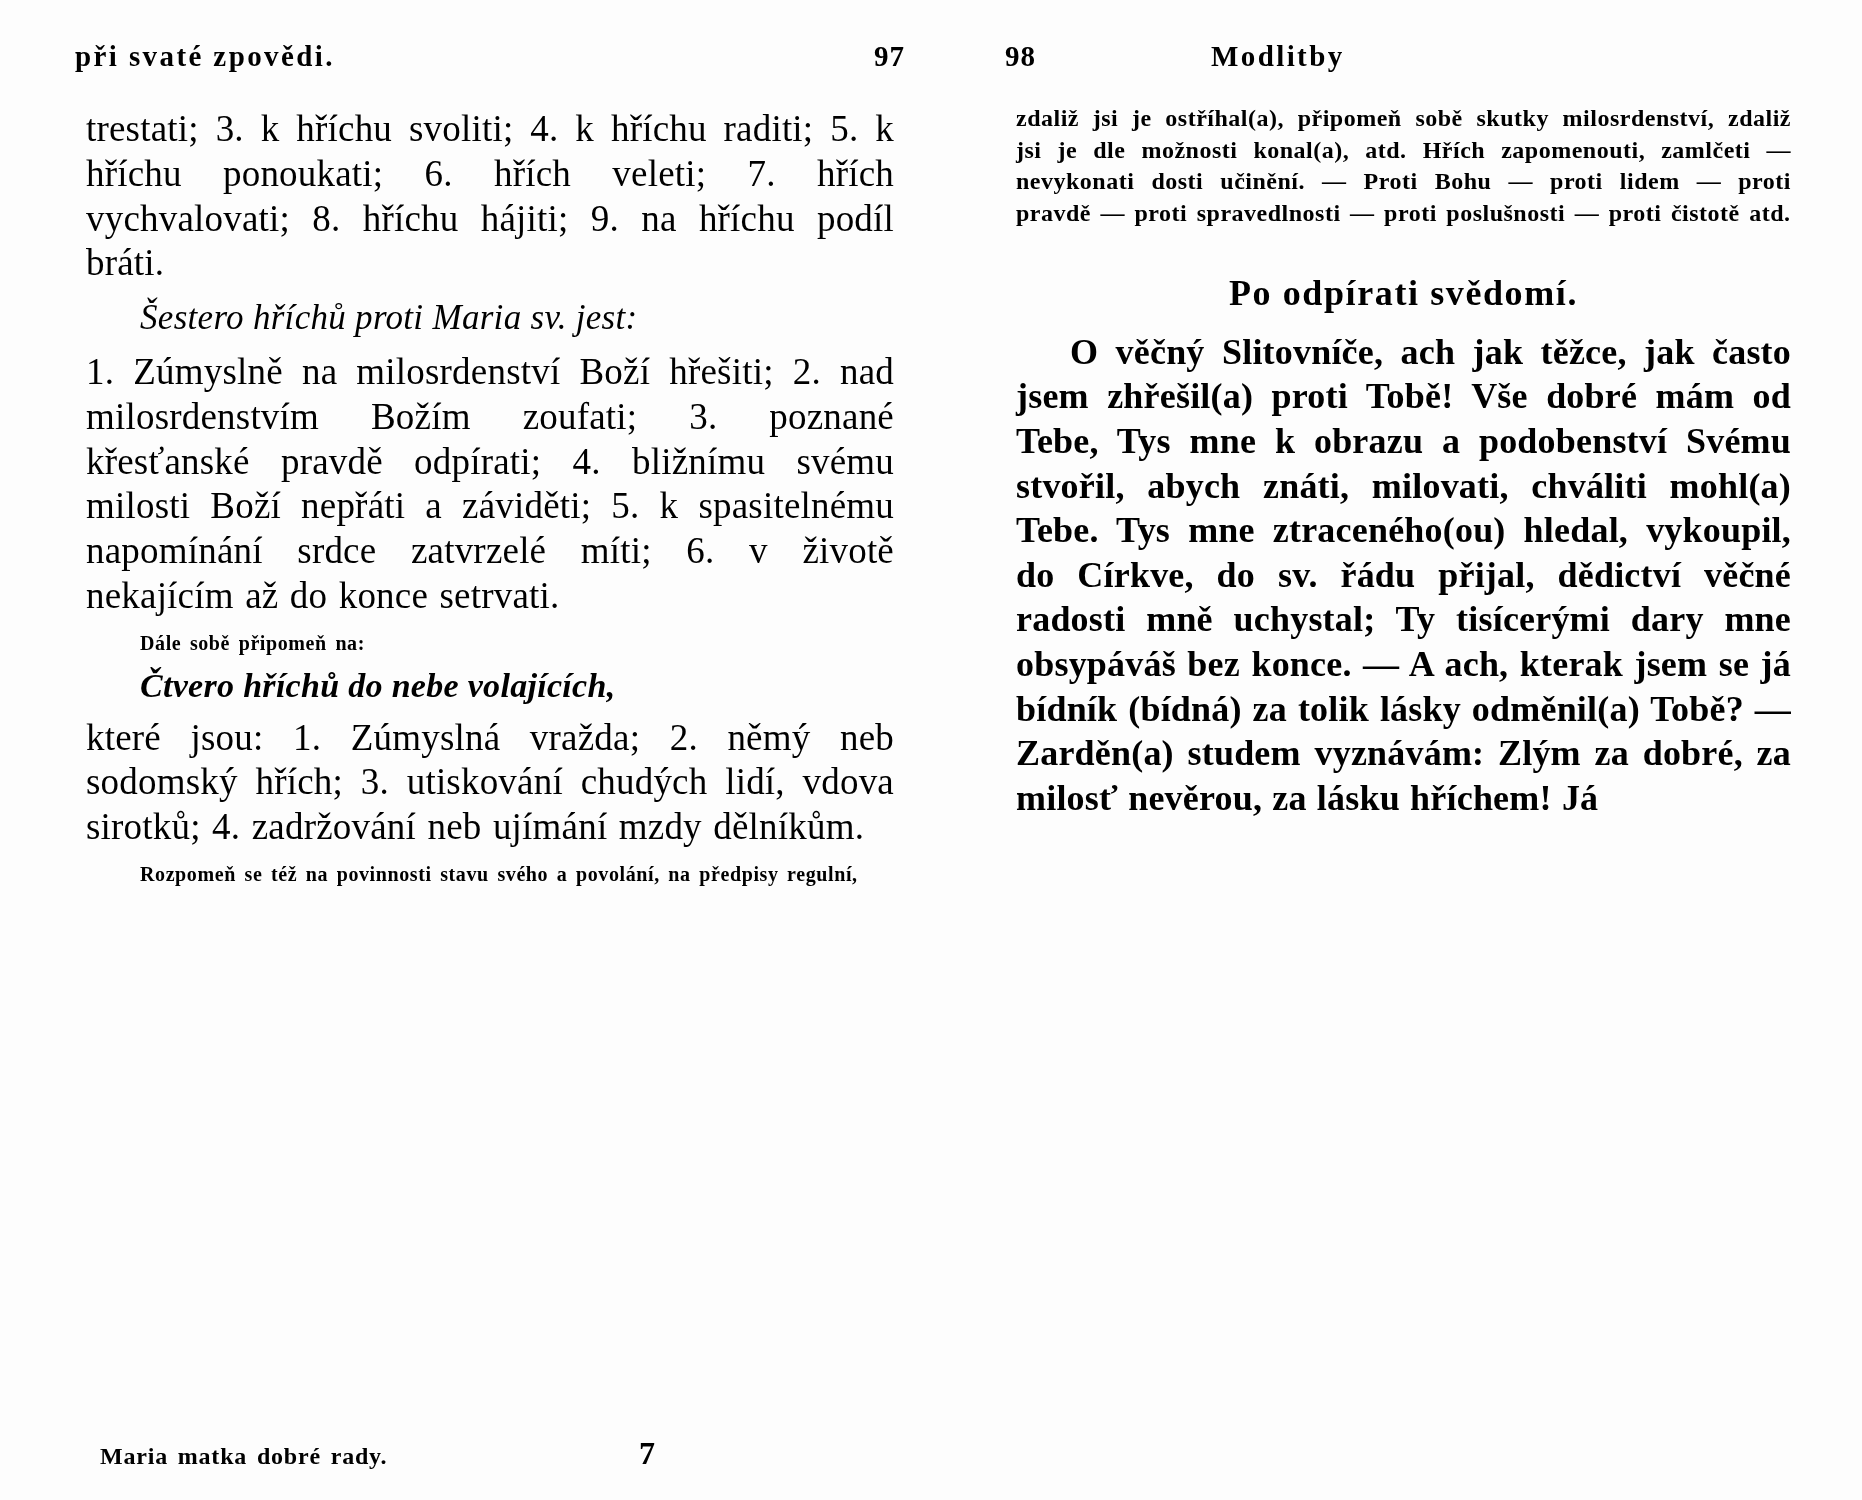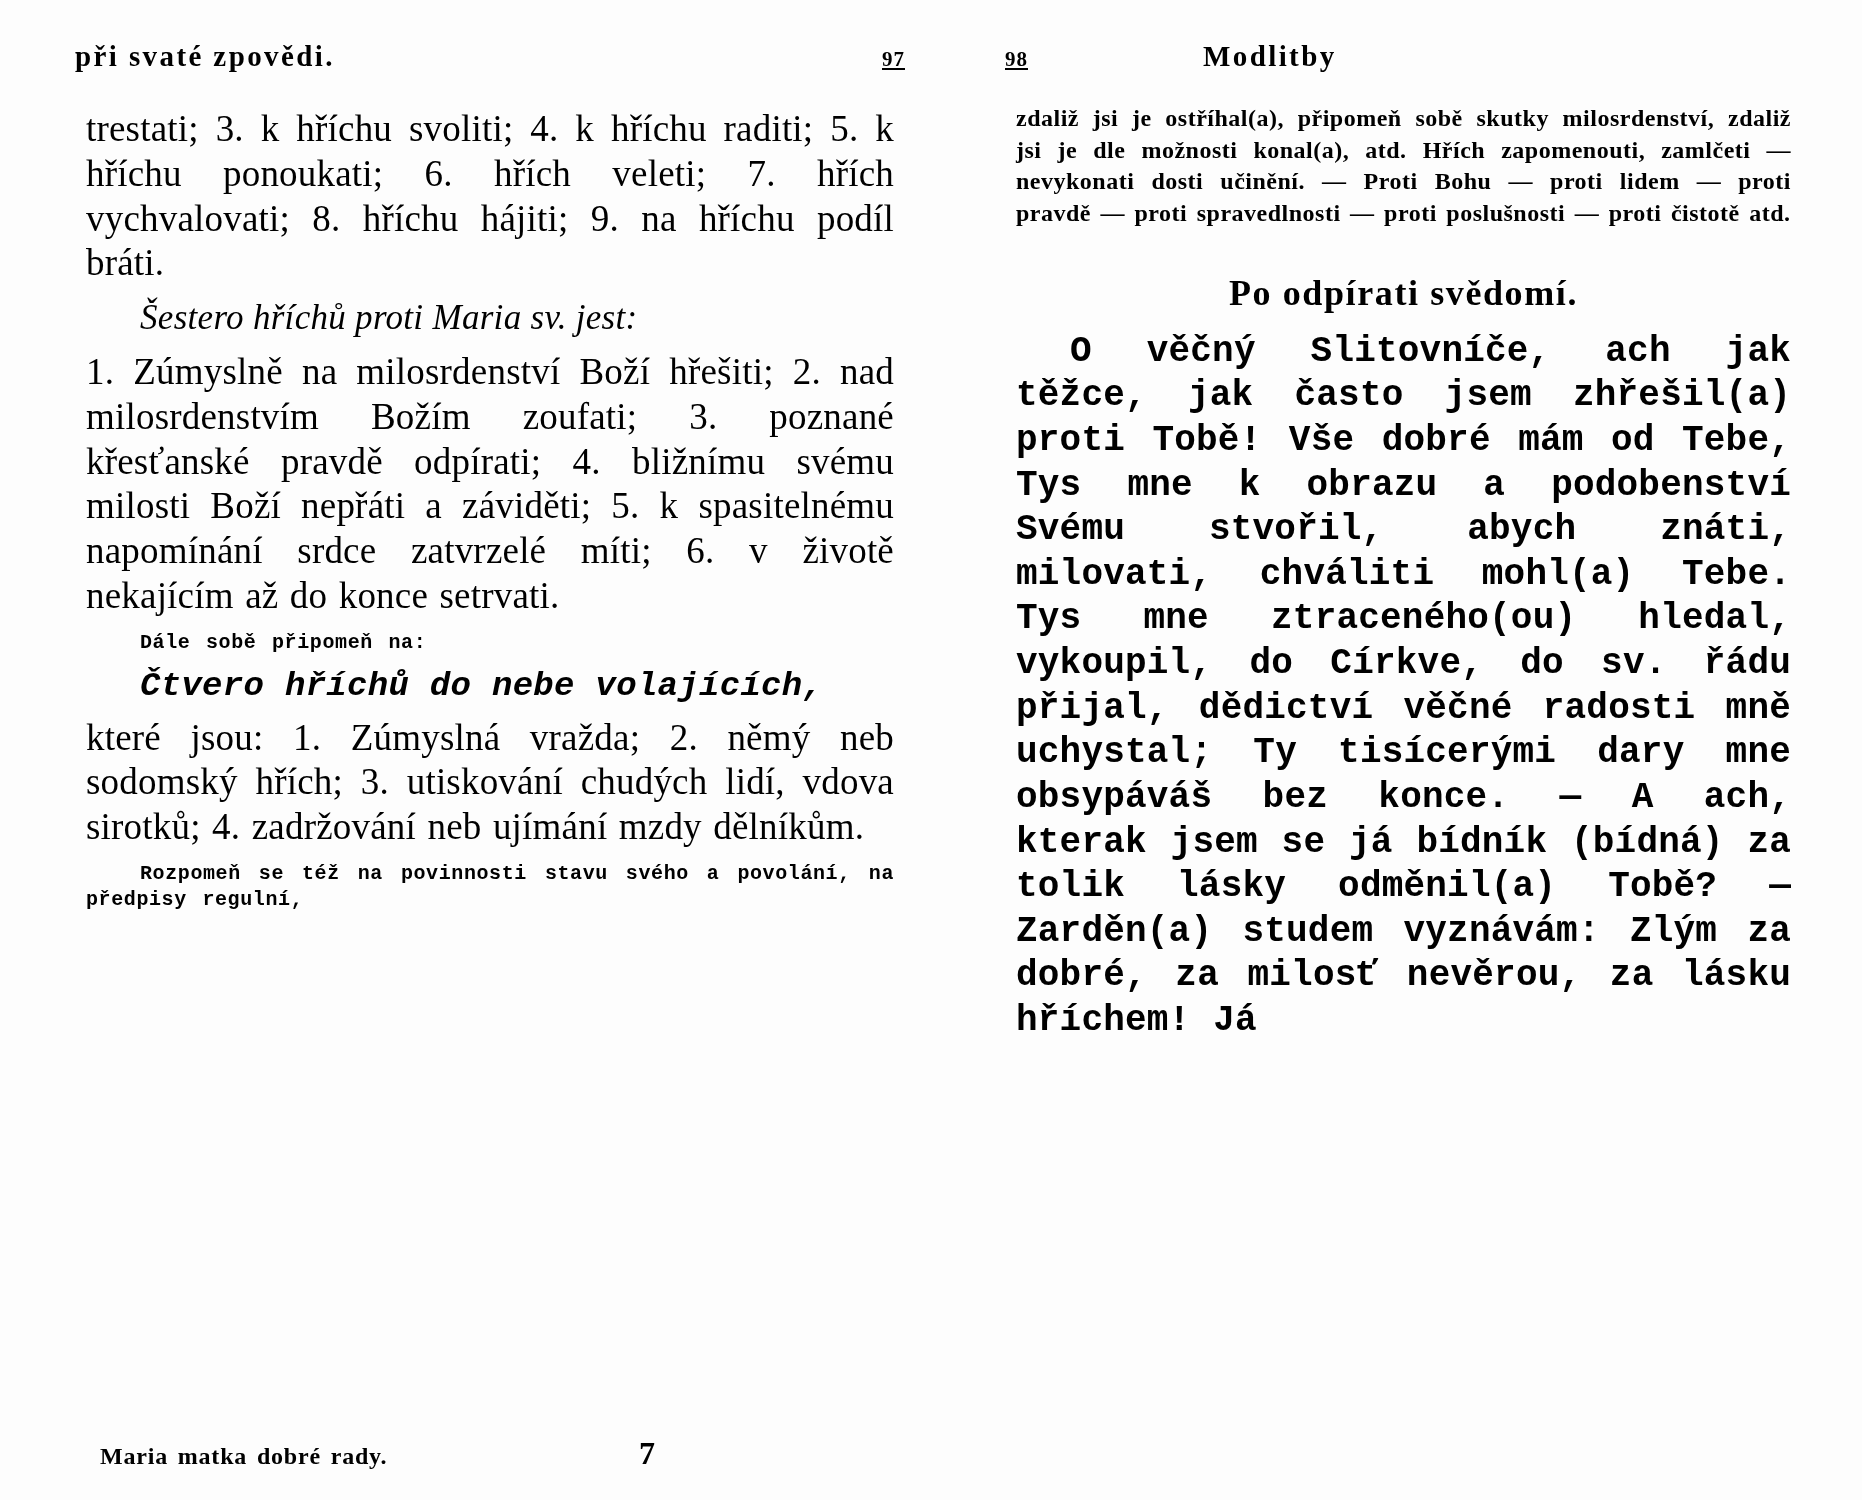--- a/index.html
+++ b/index.html
@@ -56,23 +56,22 @@
   }
   .runhead-right {
     justify-content: flex-start;
   }
   .rh-title {
     font-size: 29px;
     font-family: "Liberation Serif", serif;
     letter-spacing: 2.4px;
   }
   .rh-num {
-    font-size: 21px;
+    font-size: 29px;
     letter-spacing: 1px;
-    text-decoration: underline;
   }
   .runhead-right .rh-num {
     margin-right: 175px;
   }
 
   
   .body-left {
     margin-top: 34px;
   }
   .body-right {
@@ -109,21 +108,20 @@
   .small-r {
     font-size: 24px;
     line-height: 1.32;
     text-align: justify;
     font-weight: bold;
     letter-spacing: 0.5px;
     word-spacing: 3px;
   }
   .indent {
     text-indent: 54px;
-    font-family: Liberation Mono, monospace;
   }
   .italic-head {
     font-style: italic;
     font-size: 35px;
     line-height: 1.2;
     font-family: "Liberation Serif", serif;
     letter-spacing: 0.3px;
   }
   .italic-bold {
     font-style: italic;

